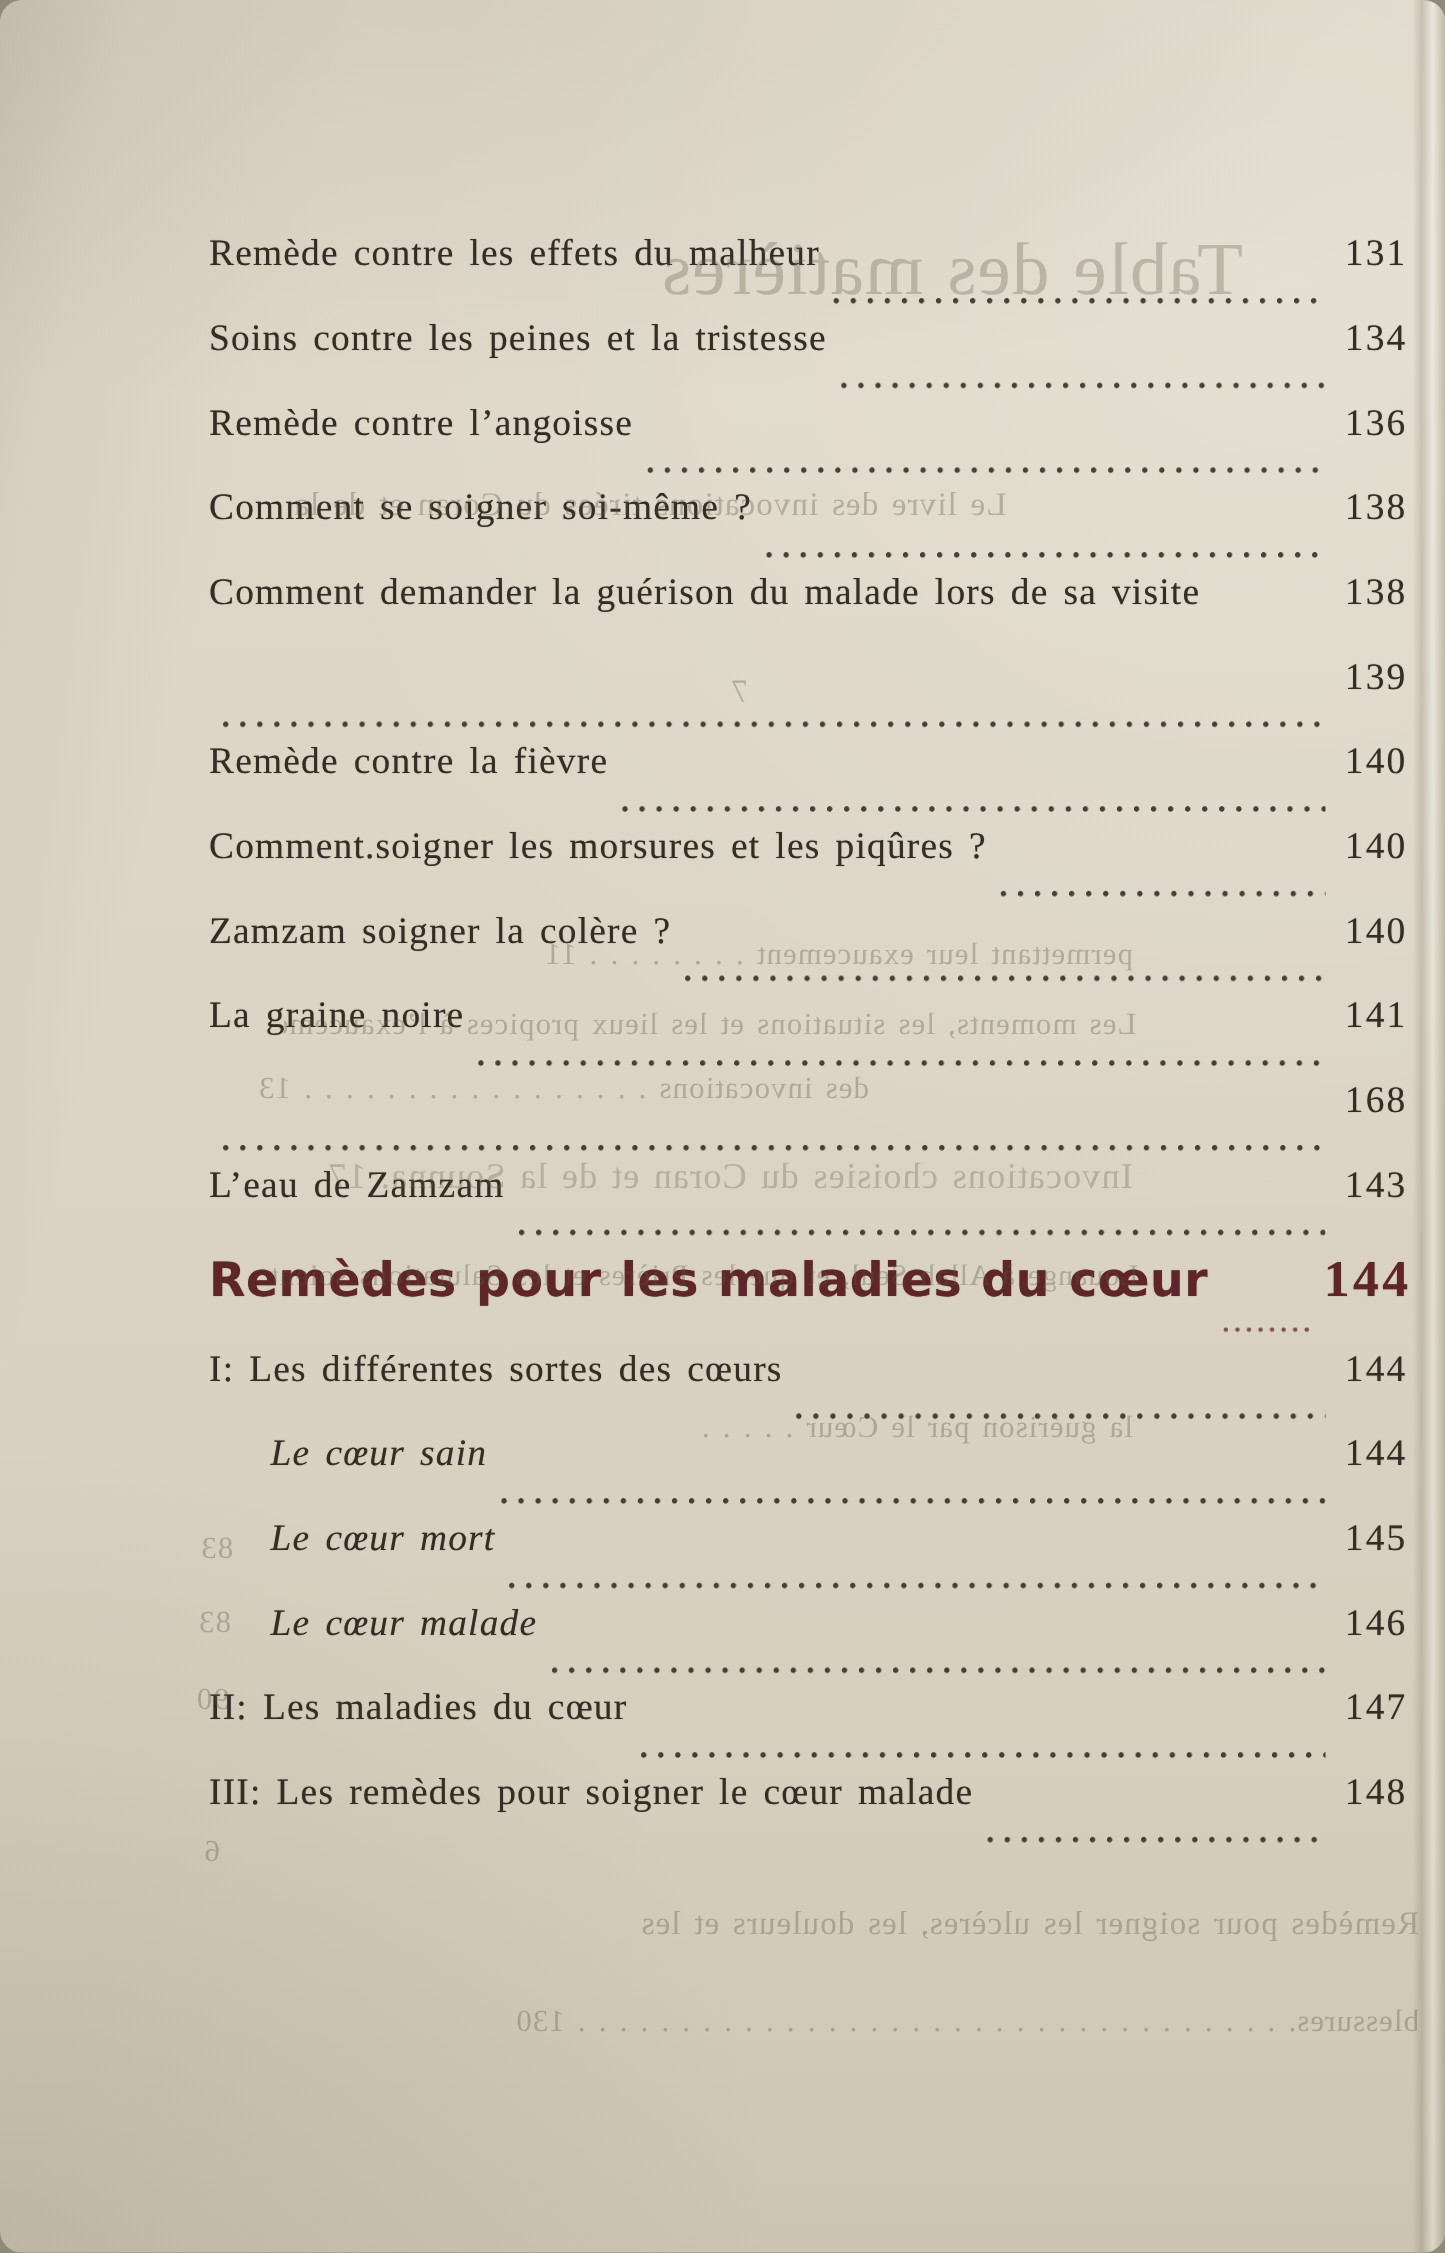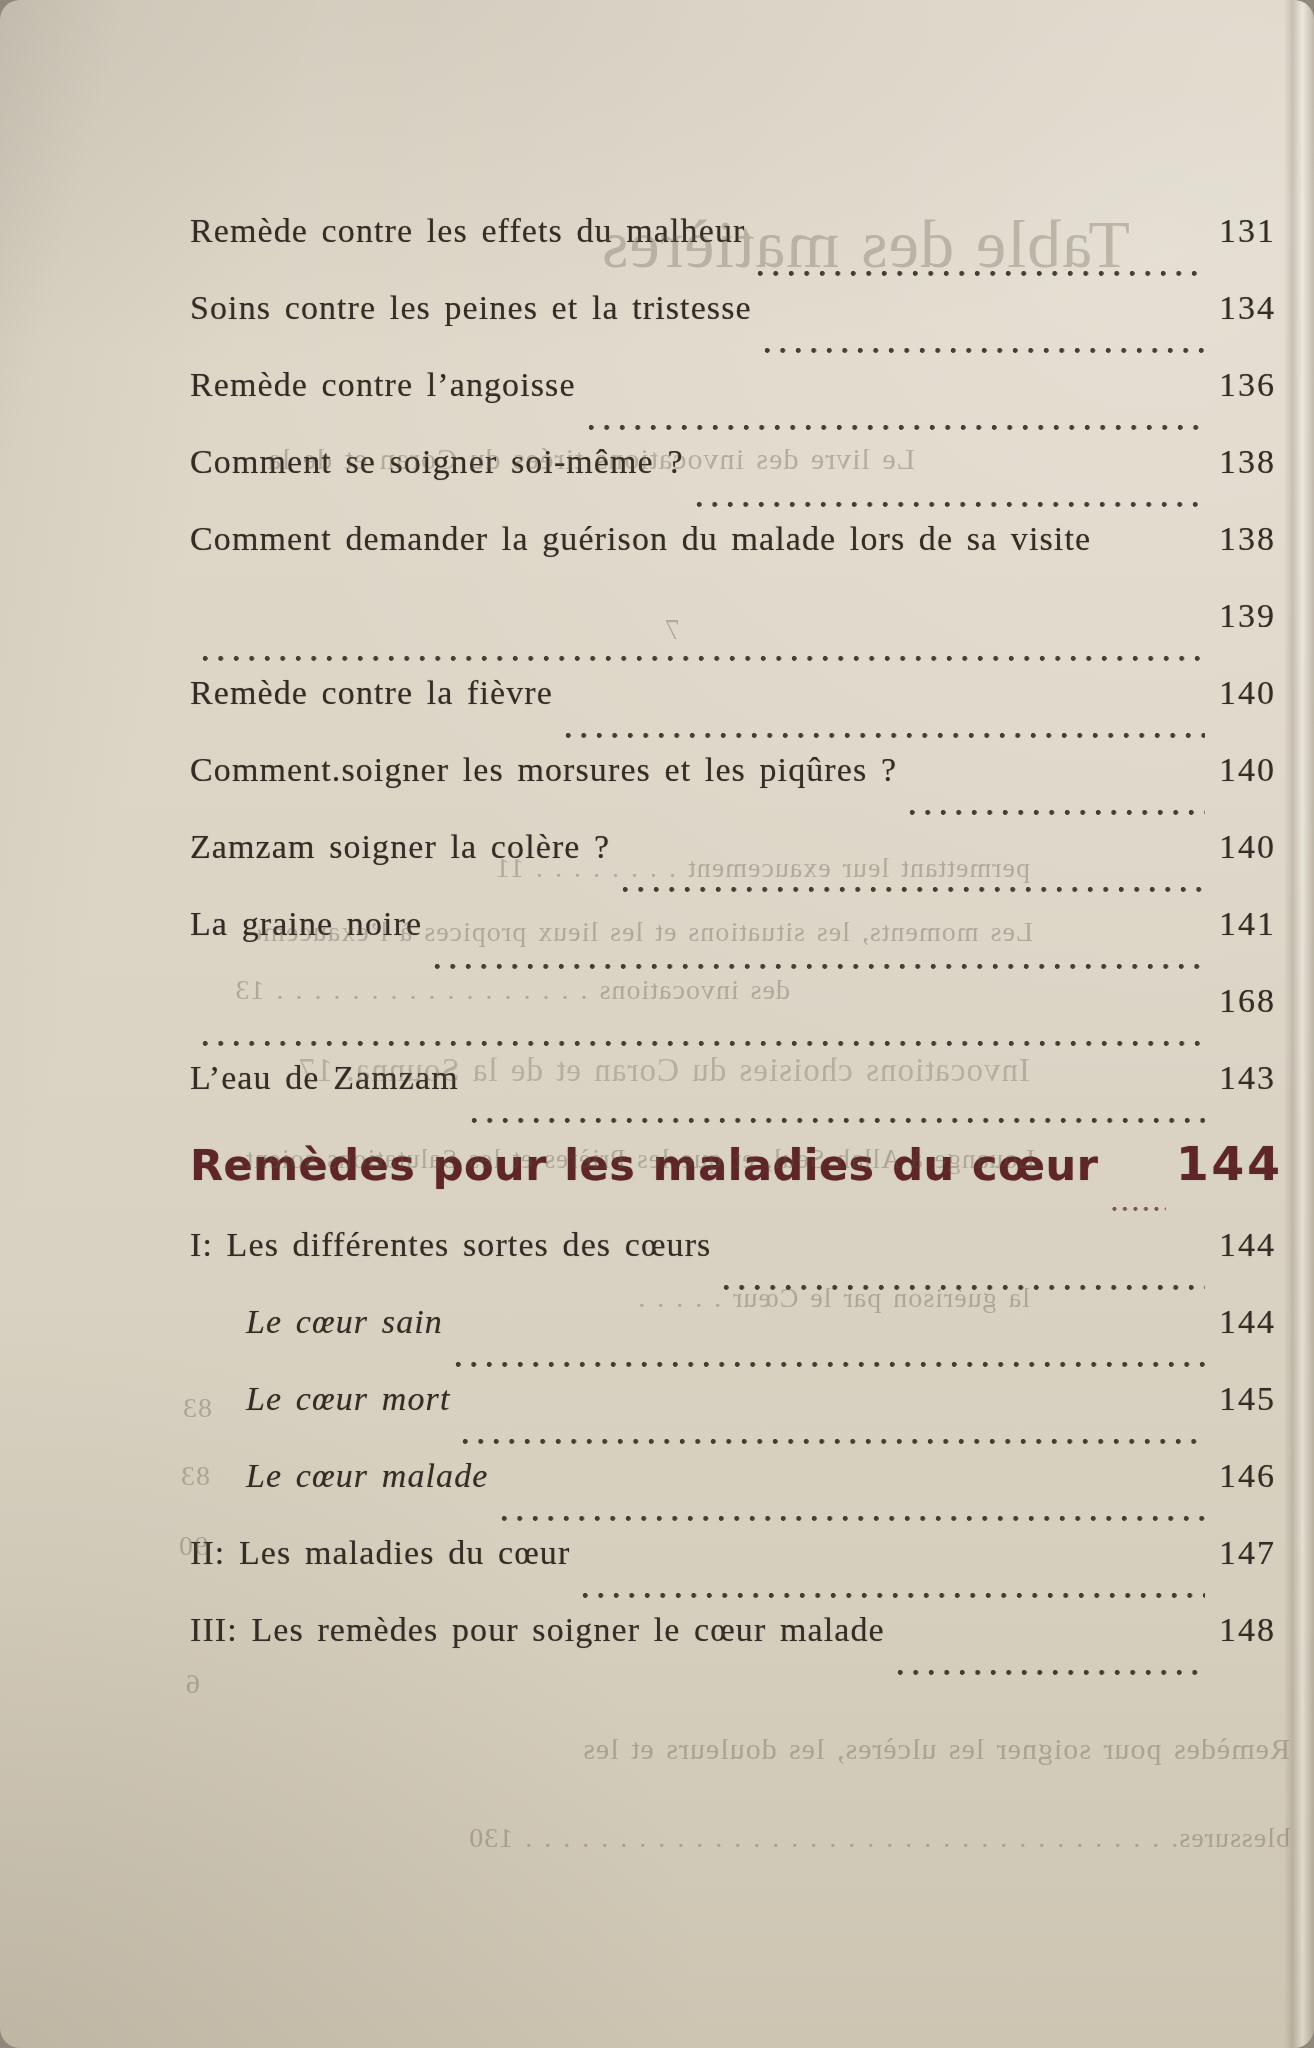--- a/index.html
+++ b/index.html
@@ -43,21 +43,21 @@
     white-space:nowrap;
   }
   .toc-row.indent .toc-title{padding-left:56px;font-style:italic;}
   .toc-title{flex:0 0 auto;}
   .leader{
     flex:1 1 auto;min-width:0;height:7px;
     align-self:flex-end;margin:0 14px 12px 12px;
     background:radial-gradient(circle at 3.2px 3.4px, rgba(47,41,33,0.88) 2.1px, rgba(47,41,33,0) 2.8px);
     background-size:15.5px 7px;background-repeat:repeat-x;background-position:left bottom;
   }
-  .toc-page{flex:0 0 auto;min-width:64px;text-align:left;letter-spacing:2px;}
+  .toc-page{flex:0 0 auto;min-width:64px;text-align:center;letter-spacing:2px;font-family:Liberation Serif, serif;}
   .toc-row.no-leader .leader{background:none;margin:0;}
 
   .toc-row.heading{
     height:90px;
     font-family:"DejaVu Sans","Liberation Sans",sans-serif;
     font-weight:bold;color:#5e2628;
     font-size:43px;letter-spacing:0.5px;word-spacing:2px;
     text-shadow:0 0 1px rgba(94,38,40,0.5);
   }
   .toc-row.heading .leader{

